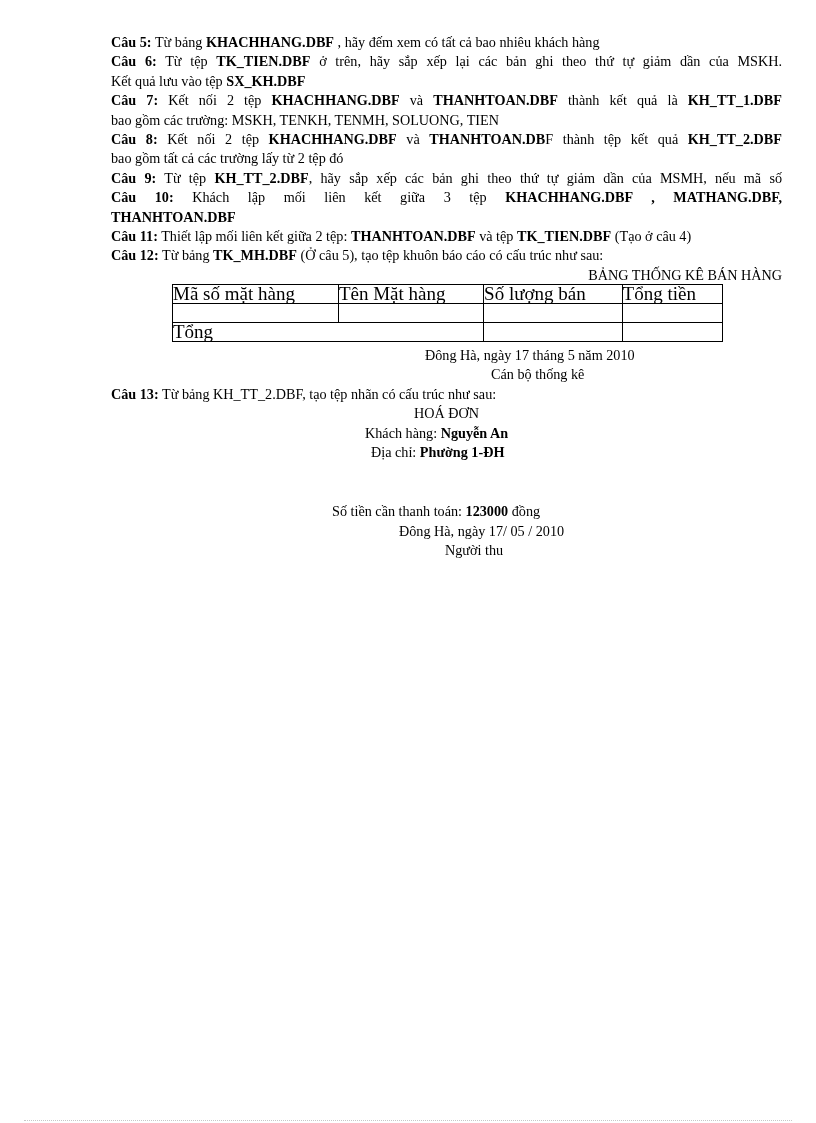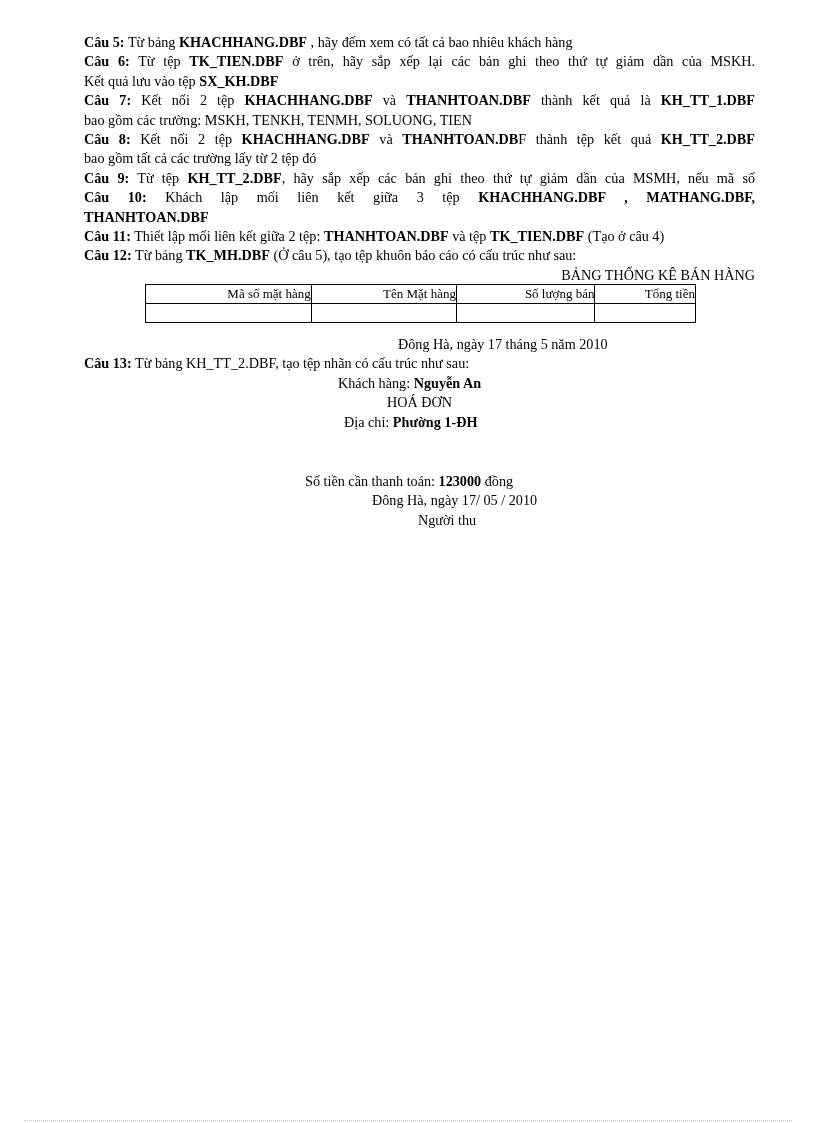--- a/index.html
+++ b/index.html
@@ -1,31 +1,31 @@
 <!DOCTYPE html>
 <html><head>
   <meta charset="utf-8">
   <style>
     html, body { margin: 0; padding: 0; background: #ffffff; }
     body {
       width: 816px; height: 1123px; position: relative; overflow: hidden;
       font-family: "Liberation Serif", "DejaVu Serif", serif;
       color: #000; font-size: 14.2px;
     }
-    .page { position: absolute; left: 84px; top: 33px; width: 671px; }
+    .page { position: absolute; left: 111px; top: 33px; width: 671px; }
     .line { line-height: 19.4px; white-space: nowrap; }
     .just { text-align: justify; text-align-last: justify; white-space: normal; }
     b { font-weight: bold; }
     .tbl-title { text-align: right; line-height: 18px; margin-left: 0; }
     table.report {
       border-collapse: collapse; margin-left: 61px; width: 551px;
     }
     table.report td {
       border: 1.5px solid #000; height: 18px; padding: 0;
-      text-align: right; font-size: 13px; line-height: 17px;
+      text-align: left; font-size: 19px; line-height: 17px;
     }
     .sig { line-height: 19.4px; }
     .footer-dots {
       position: absolute; left: 24px; right: 24px; top: 1120px;
       border-top: 1px dotted #c8c8c8;
     }
   </style>
 </head>
 <body>
 
@@ -93,32 +93,38 @@
       <td>Tên Mặt hàng</td>
       <td>Số lượng bán</td>
       <td>Tổng tiền</td>
     </tr>
     <tr>
       <td></td>
       <td></td>
       <td></td>
       <td></td>
     </tr>
+    <tr>
+      <td colspan="2">Tổng</td>
+      <td></td>
+      <td></td>
+    </tr>
   </tbody>
     </table>
-  <div class="sig" style="margin-left:314px; margin-top:12px;">Đông Hà, ngày 17 tháng 5 năm 2010</div>
+  <div class="sig" style="margin-left:314px; margin-top:4px;">Đông Hà, ngày 17 tháng 5 năm 2010</div>
+  <div class="sig" style="margin-left:380px;">Cán bộ thống kê</div>
 
   <div class="line">
     <b>Câu 13:</b><span> Từ bảng KH_TT_2.DBF, tạo tệp nhãn có cấu trúc như sau:</span>
   </div>
 
+  <div class="sig" style="margin-left:303px;">HOÁ ĐƠN</div>
   <div class="sig" style="margin-left:254px;">
     <span>Khách hàng: </span><b>Nguyễn An</b>
   </div>
-  <div class="sig" style="margin-left:303px;">HOÁ ĐƠN</div>
   <div class="sig" style="margin-left:260px;">
     <span>Địa chỉ: </span><b>Phường 1-ĐH</b>
   </div>
   <div class="sig" style="margin-left:221px;margin-top:40px;">
     <span>Số tiền cần thanh toán: </span><b>123000</b><span> đồng</span>
   </div>
   <div class="sig" style="margin-left:288px;">Đông Hà, ngày 17/ 05 / 2010</div>
   <div class="sig" style="margin-left:334px;">Người thu</div>
 </div>
 

